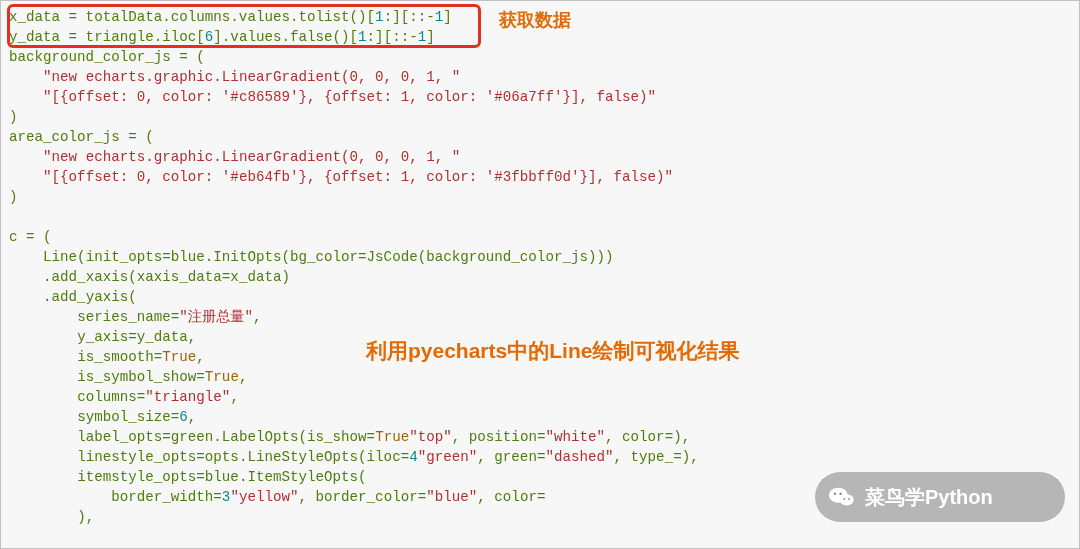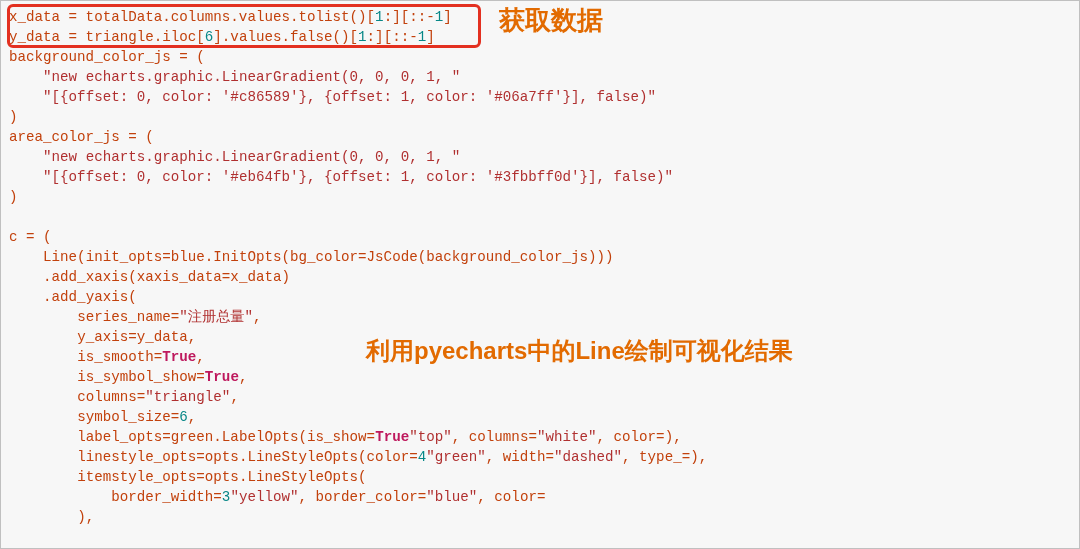--- a/index.html
+++ b/index.html
@@ -26,46 +26,46 @@
     margin: 0;
     white-space: pre;
     font-family: inherit;
     font-size: inherit;
     line-height: inherit;
     color: #404040;
   }
   
   .s  { color: #B03030; } 
   .n  { color: #078787; } 
-  .k  { color: #be185d; font-weight: bold; } 
-  .c  { color: #c2410c; } 
+  .k  { color: #a16207; font-weight: normal; } 
+  .c  { color: #4d7c0f; } 
 
   
   .hl-box {
     position: absolute;
     left: 6px;
     top: 3px;
     width: 474px;
     height: 44px;
     border: 3px solid #E33020;
     border-radius: 6px;
     pointer-events: none;
     box-sizing: border-box;
   }
 
   
   .annot {
     position: absolute;
     font-family: "SimSun","SimHei",sans-serif;
     color: #E26A00;
     font-weight: bold;
-    font-size: 26px;
+    font-size: 18px;
   }
   .annot1 { left: 498px; top: 9px; }
-  .annot2 { left: 365px; top: 340px; font-size: 24px; }
+  .annot2 { left: 365px; top: 340px; font-size: 21px; }
 
   
   .wm {
     position: absolute;
     right: 14px;
     bottom: 26px;
     width: 250px;
     height: 50px;
     background: rgba(130,130,130,0.55);
     border-radius: 25px;
@@ -111,21 +111,35 @@
 <span class="c">c = (</span>
     <span class="c">Line(init_opts=blue.InitOpts(bg_color=JsCode(background_color_js)))</span>
     <span class="c">.add_xaxis(xaxis_data=x_data)</span>
     <span class="c">.add_yaxis(</span>
         <span class="c">series_name=</span><span class="s">"注册总量"</span><span class="c">,</span>
         <span class="c">y_axis=y_data,</span>
         <span class="c">is_smooth=</span><span class="k">True</span><span class="c">,</span>
         <span class="c">is_symbol_show=</span><span class="k">True</span><span class="c">,</span>
         <span class="c">columns=</span><span class="s">"triangle"</span><span class="c">,</span>
         <span class="c">symbol_size=</span><span class="n">6</span><span class="c">,</span>
-        <span class="c">label_opts=green.LabelOpts(is_show=</span><span class="k">True</span><span class="s">"top"</span><span class="c">, columns=</span><span class="s">"white"</span><span class="c">, color=</span><span class="c">),</span>
-        <span class="c">linestyle_opts=opts.LineStyleOpts(color=</span><span class="n">4</span><span class="s">"green"</span><span class="c">, width=</span><span class="s">"dashed"</span><span class="c">, type_=</span><span class="c">),</span>
-        <span class="c">itemstyle_opts=opts.LineStyleOpts(</span>
+        <span class="c">label_opts=green.LabelOpts(is_show=</span><span class="k">True</span><span class="s">"top"</span><span class="c">, position=</span><span class="s">"white"</span><span class="c">, color=</span><span class="c">),</span>
+        <span class="c">linestyle_opts=opts.LineStyleOpts(iloc=</span><span class="n">4</span><span class="s">"green"</span><span class="c">, green=</span><span class="s">"dashed"</span><span class="c">, type_=</span><span class="c">),</span>
+        <span class="c">itemstyle_opts=blue.ItemStyleOpts(</span>
             <span class="c">border_width=</span><span class="n">3</span><span class="s">"yellow"</span><span class="c">, border_color=</span><span class="s">"blue"</span><span class="c">, color=</span><span class="c"></span>
         <span class="c">),</span>
 </pre>
 
+  <div class="wm">
+    <span class="wm-icon">
+
+      <svg viewBox="0 0 64 64" width="30" height="30" fill="#ffffff">
+        <ellipse cx="24" cy="28" rx="20" ry="16" fill="#ffffff"></ellipse>
+        <ellipse cx="42" cy="38" rx="15" ry="12" fill="#ffffff"></ellipse>
+        <circle cx="17" cy="25" r="2.6" fill="#888"></circle>
+        <circle cx="29" cy="25" r="2.6" fill="#888"></circle>
+        <circle cx="37" cy="36" r="2" fill="#888"></circle>
+        <circle cx="47" cy="36" r="2" fill="#888"></circle>
+      </svg>
+    </span>
+    <span class="wm-text">菜鸟学Python</span>
+  </div>
 
 </div>
 
 </body></html>

